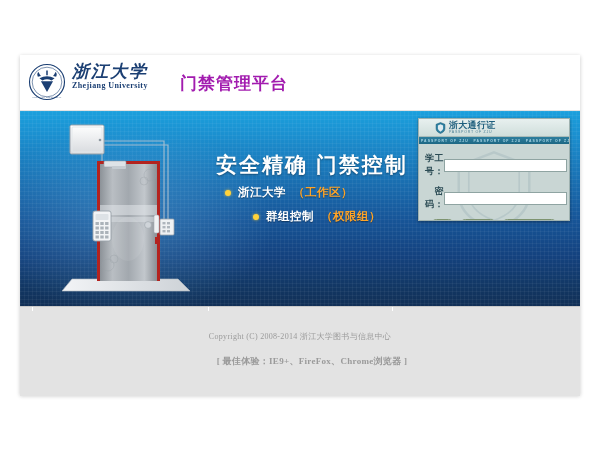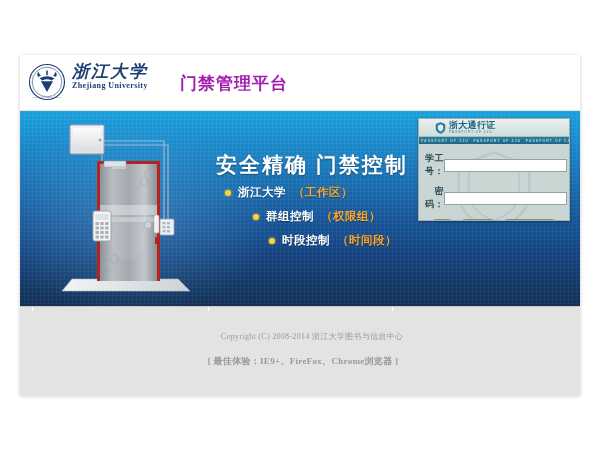--- a/index.html
+++ b/index.html
@@ -279,26 +279,25 @@
   #copyright-line {
     position: absolute;
     top: 24px;
     left: 0;
     width: 100%;
     text-align: center;
     font-size: 8px;
     color: #9a9a9a;
     font-family: "Liberation Serif", "DejaVu Serif", serif;
     letter-spacing: .3px;
-    padding-left: 12px;
   }
   #browser-line {
     position: absolute;
     top: 48px;
-    left: 3px;
+    left: 12px;
     width: 100%;
     text-align: center;
     font-size: 9px;
     color: #9a9a9a;
     font-weight: bold;
     font-family: "Liberation Serif", "DejaVu Serif", serif;
     letter-spacing: .3px;
   }
 </style>
 </head>
@@ -426,25 +425,20 @@
       <li>
         <span class="bullet-dot"></span>
         <span>浙江大学</span>
         <span class="accent-paren">（工作区）</span>
       </li>
       <li class="indent-1">
         <span class="bullet-dot"></span>
         <span>群组控制</span>
         <span class="accent-paren">（权限组）</span>
       </li>
-      <li class="indent-2">
-        <span class="bullet-dot"></span>
-        <span>时段控制</span>
-        <span class="accent-paren">（时间段）</span>
-      </li>
     </ul>
 
     <div id="login-panel">
       <svg id="login-watermark" viewBox="0 0 100 100">
         <path d="M50 4 L92 20 V52 Q92 82 50 96 Q8 82 8 52 V20 Z" fill="none" stroke="#6d8e9c" stroke-width="3"></path>
         <path d="M50 16 L80 27 V52 Q80 74 50 85 Q20 74 20 52 V27 Z" fill="none" stroke="#6d8e9c" stroke-width="2"></path>
       </svg>
 
       <div id="login-header">
         <svg id="shield-icon" viewBox="0 0 40 46">

